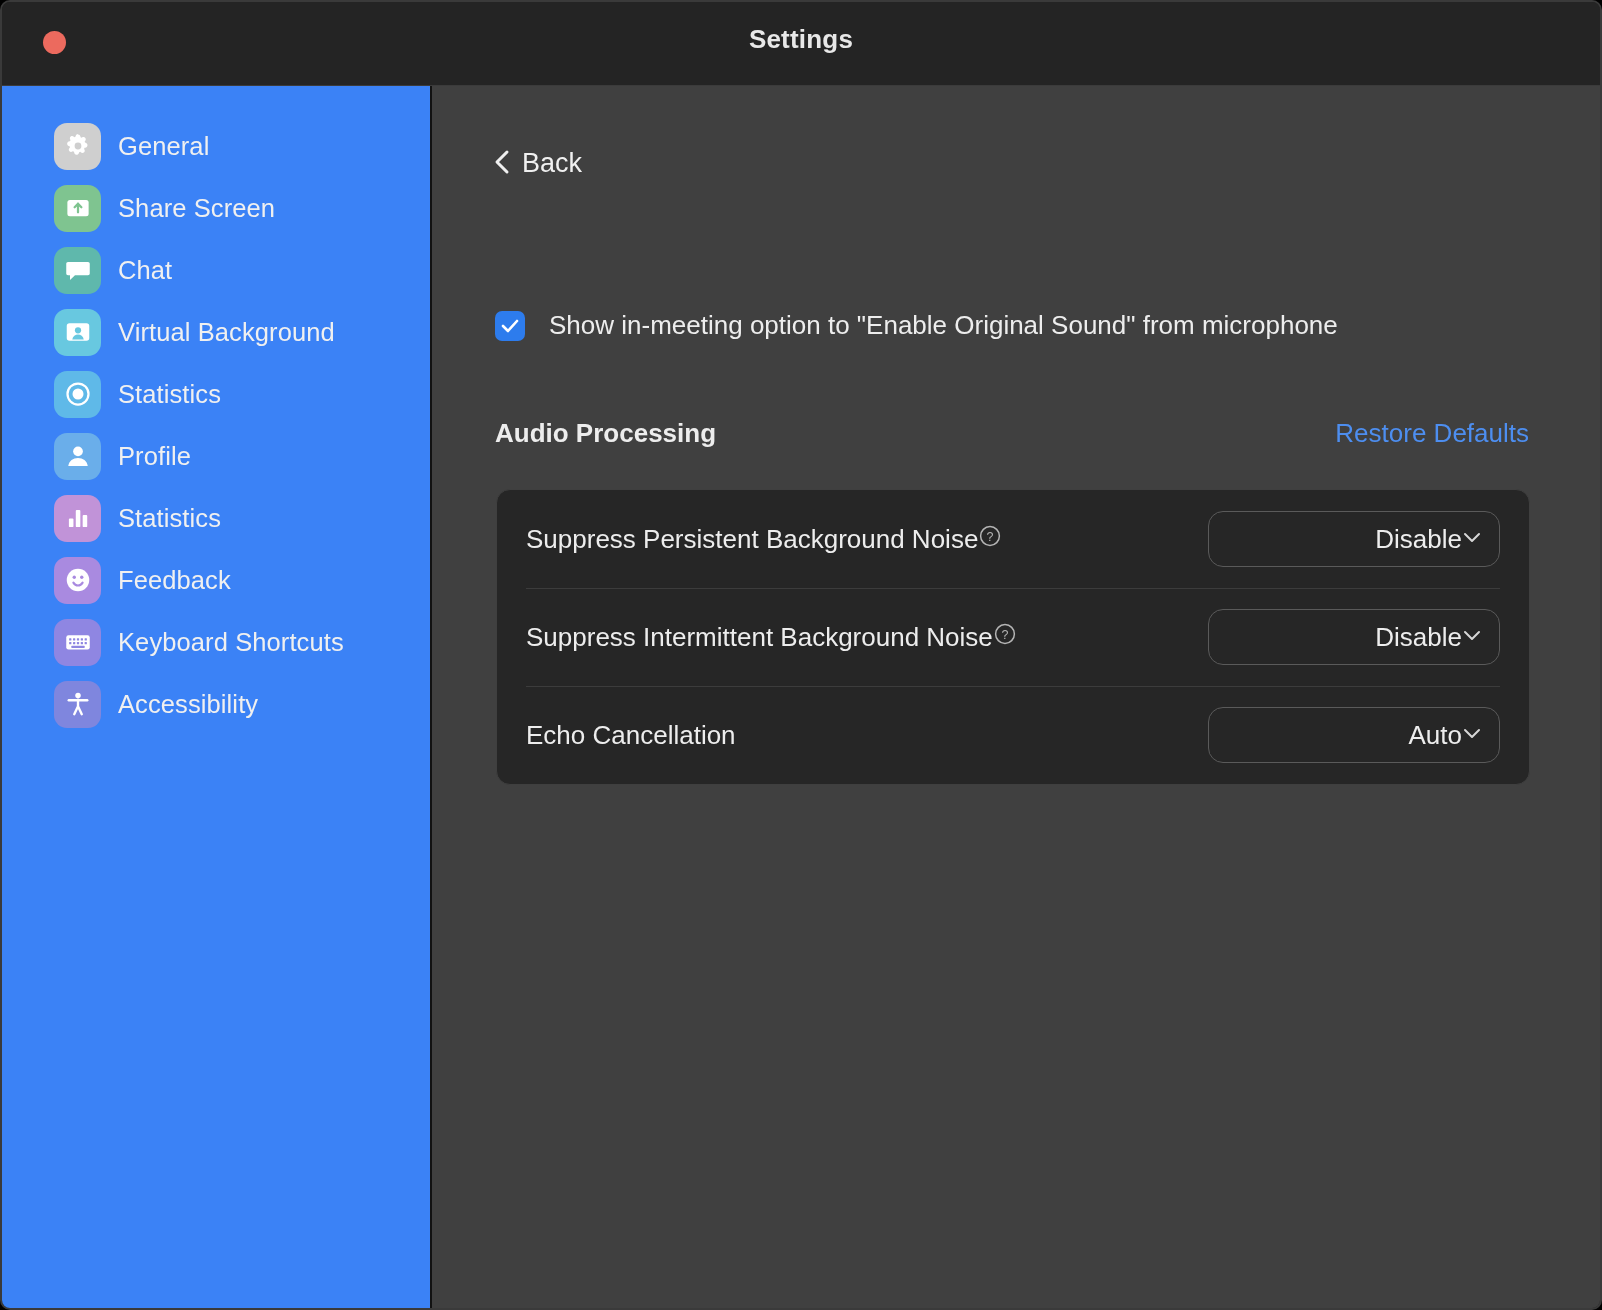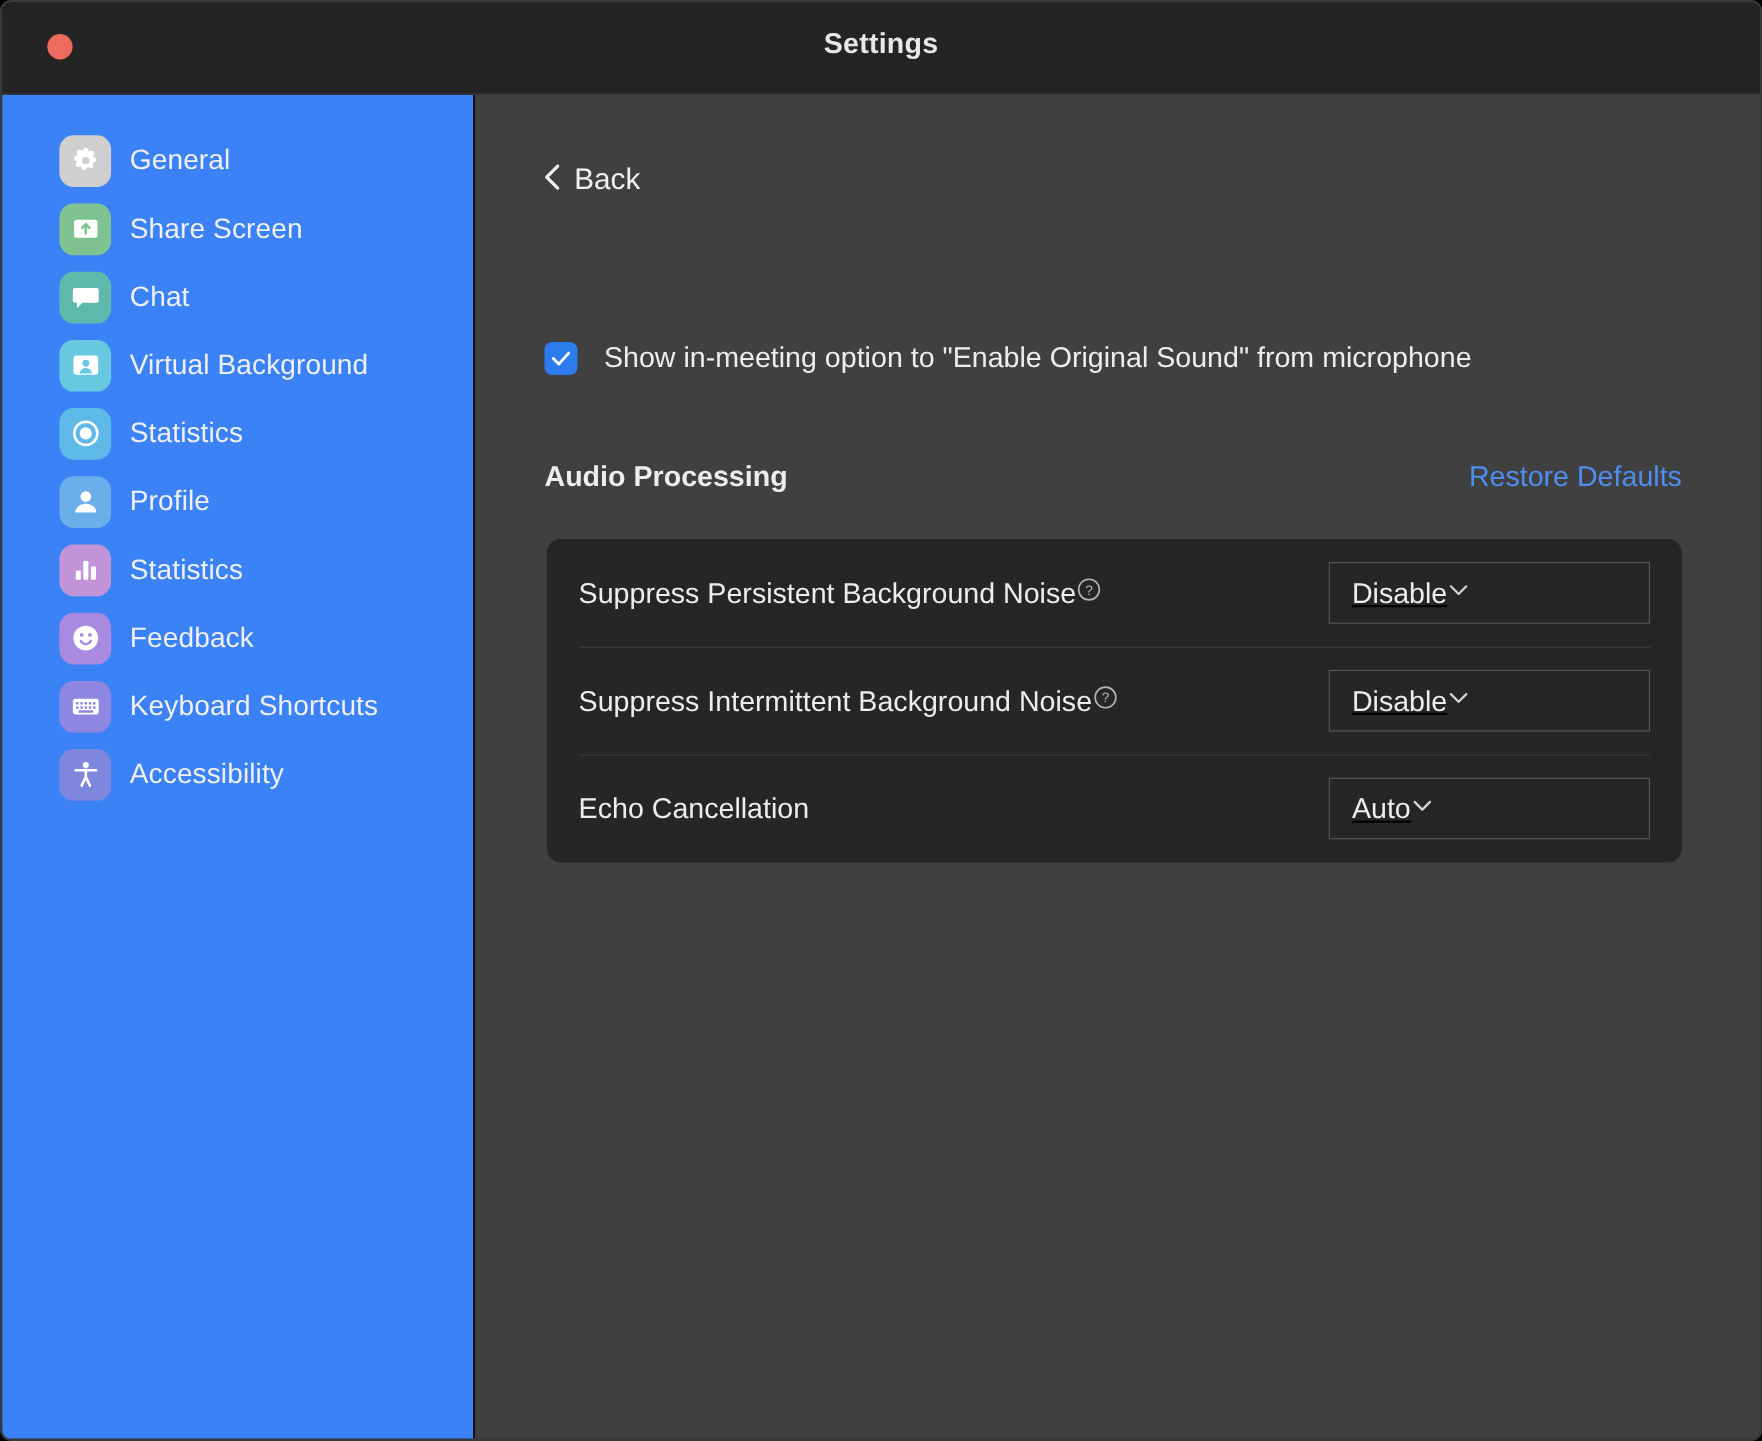--- a/index.html
+++ b/index.html
@@ -205,29 +205,28 @@
     color: #ededed;
     white-space: nowrap;
   }
   .help-icon {
     display: block;
   }
   .select {
     width: 292px;
     height: 56px;
     border: 1.5px solid #5a5a5a;
-    border-radius: 0;
+    border-radius: 15px;
     background: #262626;
     box-sizing: border-box;
     display: flex;
     align-items: center;
-    justify-content: flex-start;
+    justify-content: flex-end;
     padding: 0 17px 0 20px;
     cursor: default;
-    text-decoration: underline;
   }
   .select-value {
     font-size: 26px;
     color: #ededed;
   }
 </style>
 </head>
 <body>
 
 <div class="window">

